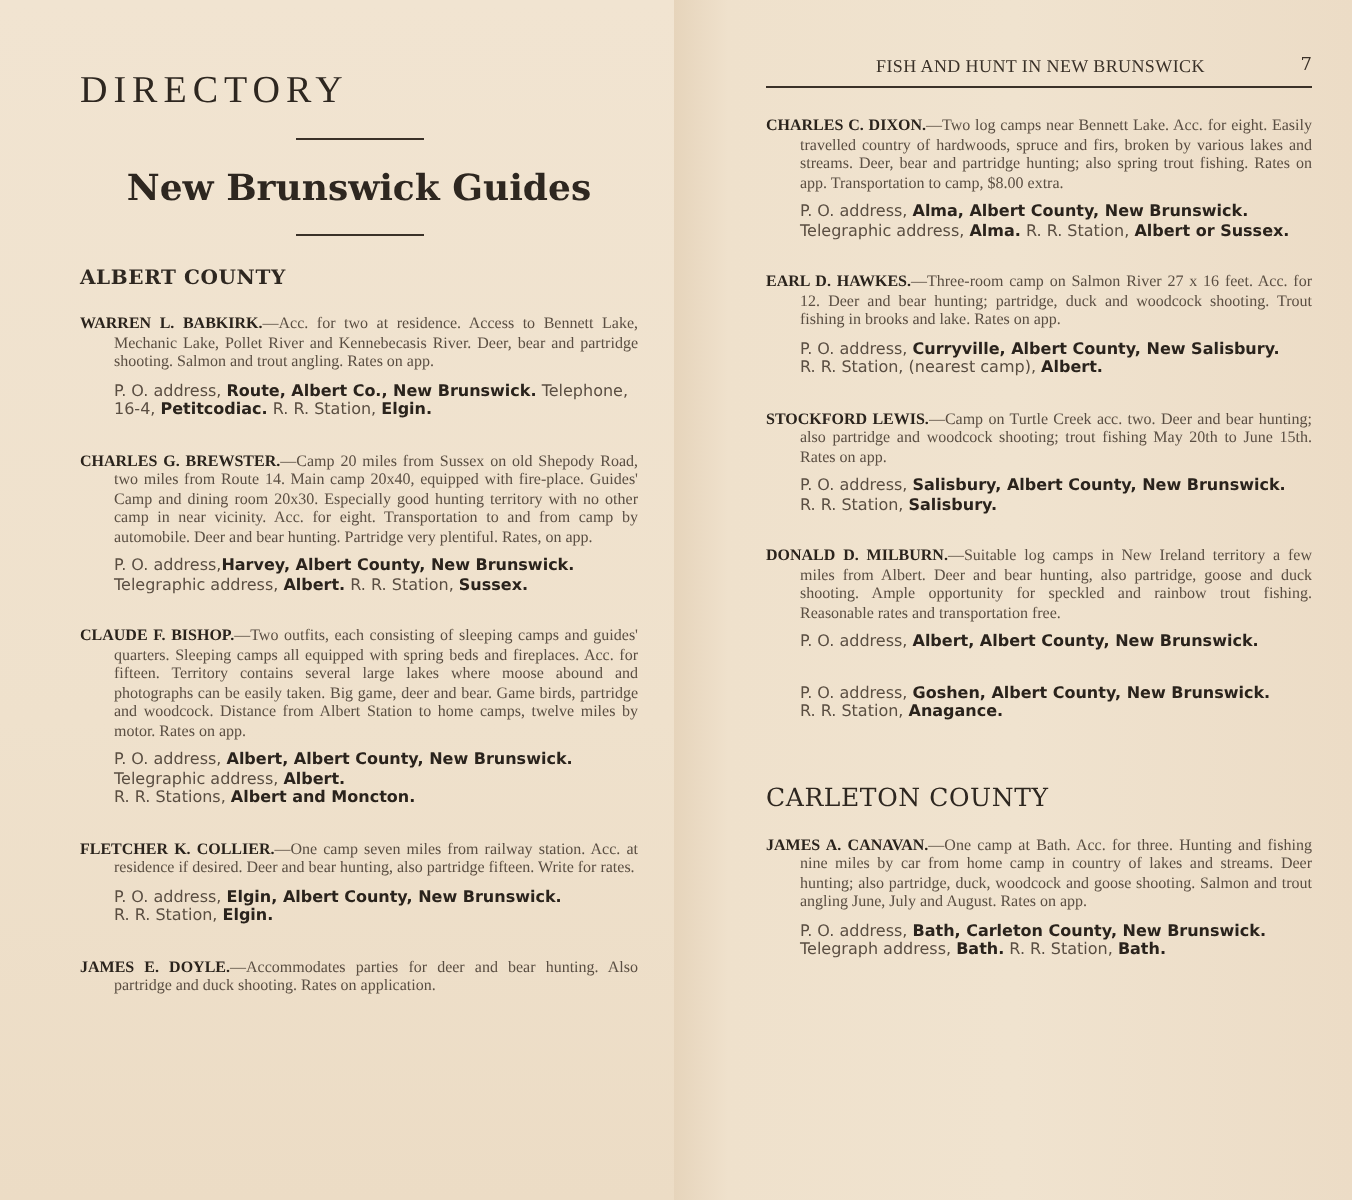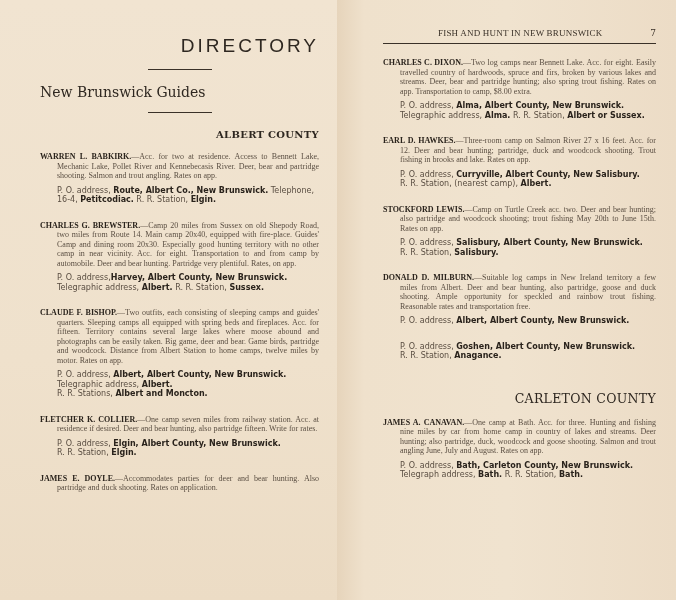--- a/index.html
+++ b/index.html
@@ -14,31 +14,31 @@
     position:relative; height:600px; box-sizing:border-box;
     background:linear-gradient(180deg,#f1e4d1 0%,#efe1cc 60%,#ecdcc5 100%);
   }
   .page.left { width:337px; padding:0 18px 0 40px; }
   .page.right { width:339px; padding:0 20px 0 46px;
     background:linear-gradient(90deg,#e6d4bb 0%,#efe1cc 8%,#f0e3cf 50%,#ecdcc6 100%); }
   .gutter { position:absolute; left:337px; top:0; width:2px; height:600px; background:#c9b395; opacity:.7; }
   .gutter2 { position:absolute; left:339px; top:0; width:4px; height:600px; background:#e0ccb0; }
 
   .dir-title {
-    font-family:Liberation Sans, sans-serif; font-size:19px; letter-spacing:3px;
-    text-align:right; margin:35px 0 0 0; color:#2e2720; font-weight:normal;
+    font-family:Liberation Serif, serif; font-size:19px; letter-spacing:3px;
+    text-align:left; margin:35px 0 0 0; color:#2e2720; font-weight:normal;
   }
   .rule { width:64px; height:1px; background:#3a3128; margin:12px auto 0 auto; }
   .sub-title {
-    font-family:"DejaVu Serif", serif; font-size:14px; 
-    margin:14px 0 0 0; color:#2e2720; font-weight:normal;
+    font-family:"DejaVu Serif", serif; font-size:18px; text-align:center;
+    margin:14px 0 0 0; color:#2e2720; font-weight:bold;
   }
   .county {
     font-family:"DejaVu Serif", serif; font-weight:bold; font-size:10px;
-    text-align:right; margin:16px 0 12px 0; letter-spacing:.3px; color:#2e2720;
+    text-align:left; margin:16px 0 12px 0; letter-spacing:.3px; color:#2e2720;
   }
   .county.carleton { font-weight:normal; font-size:12.5px; margin:30px 0 12px 0; }
 
   .entry { font-size:8px; line-height:9.5px; margin-bottom:16px; color:#5a4e42; }
   .entry .desc { text-indent:-17px; padding-left:17px; text-align:justify;font-family:Liberation Serif, serif; }
   .entry .name { font-weight:bold; color:#2a231c; }
   .entry .addr { padding-left:17px; margin-top:5px; }
   .entry .b { font-weight:bold; color:#2a231c;text-align:right; }
 
   .running-head {

